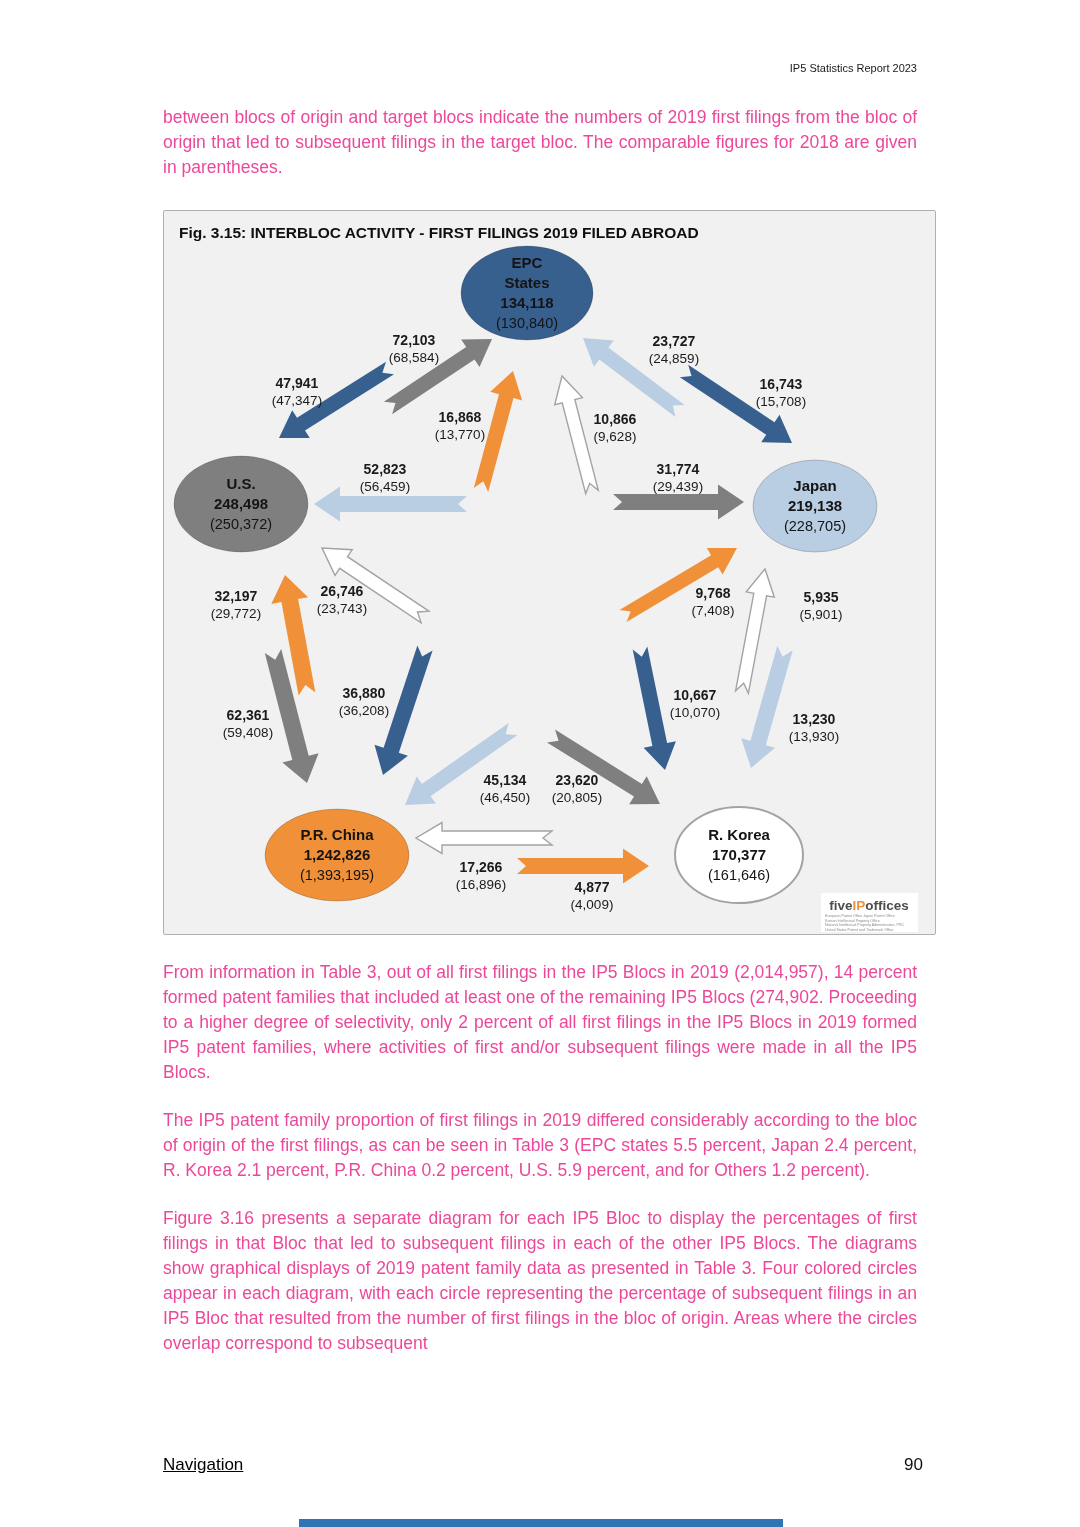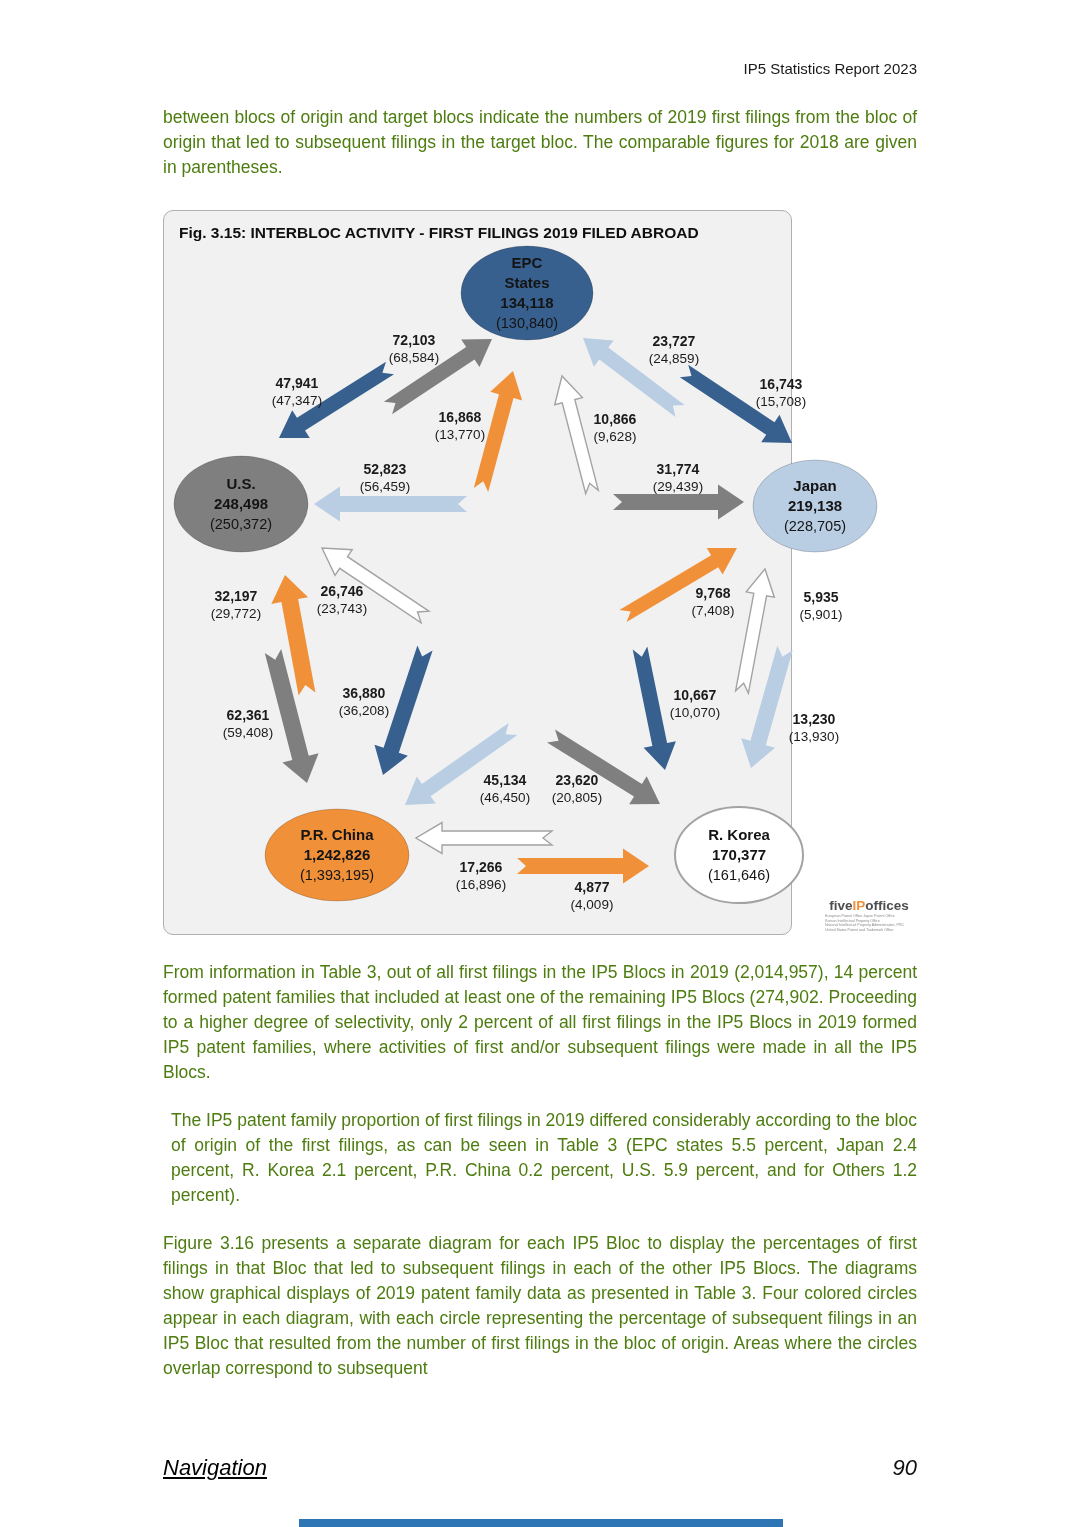--- a/index.html
+++ b/index.html
@@ -8,55 +8,54 @@
     width:1080px;height:1527px;
     background:#ffffff;
     font-family:"Liberation Sans",sans-serif;
     color:#111;
     overflow:hidden;
   }
   .content{padding:0 163px;}
   .header{
     padding-top:58px;
     text-align:right;
-    font-size:15px;
+    font-size:11px;
     line-height:21px;
     color:#1a1a1a;
   }
   p.body-text{
     margin:0;
     margin-top:26px;
     font-size:17.5px;
     line-height:25px;
     text-align:justify;
-    color:#4d7c0f;
+    color:#ec4899;
   }
   .fig{
     margin:30px 0 0 0;
     box-sizing:border-box;
-    width:629px;
+    width:773px;
     border:1px solid #b0b0b0;
-    border-radius:10px;
+    border-radius:2px;
     background:#f1f1f2;
   }
   .fig-title{
     font-size:15.5px;
     font-weight:bold;
     padding:13px 15px 0 15px;
     color:#0f0f0f;
   }
   .fig svg{display:block;width:754px;height:auto;font-family:"Liberation Sans",sans-serif;}
   .footer{
     position:absolute;
-    left:163px;right:163px;top:1455px;
+    left:163px;right:157px;top:1455px;
     display:flex;
     justify-content:space-between;
-    font-size:22px;
+    font-size:17px;
     color:#111;
-    font-style:italic;
   }
   .footer a{color:#000;text-decoration:underline;cursor:pointer;}
   .bottom-bar{
     position:absolute;
     left:299px;top:1519px;
     width:484px;height:8px;
   }
 </style>
 </head>
 <body>
@@ -248,21 +247,21 @@
             <text x="705" y="668" text-anchor="middle" font-size="13.5" font-weight="bold" fill="#4d4d4f"><tspan>five</tspan><tspan fill="#f0913a">IP</tspan><tspan>offices</tspan></text>
             <text x="661" y="675" font-size="3.6" fill="#8a8a8a">European Patent Office    Japan Patent Office</text>
             <text x="661" y="679.6" font-size="3.6" fill="#8a8a8a">Korean Intellectual Property Office</text>
             <text x="661" y="684.2" font-size="3.6" fill="#8a8a8a">National Intellectual Property Administration, PRC</text>
             <text x="661" y="688.8" font-size="3.6" fill="#8a8a8a">United States Patent and Trademark Office</text>
           </g>
         </svg>
     </figure>
 
     <p class="body-text" style="margin-top:25px;">From information in Table 3, out of all first filings in the IP5 Blocs in 2019 (2,014,957), 14 percent formed patent families that included at least one of the remaining IP5 Blocs (274,902. Proceeding to a higher degree of selectivity, only 2 percent of all first filings in the IP5 Blocs in 2019 formed IP5 patent families, where activities of first and/or subsequent filings were made in all the IP5 Blocs.</p>
-    <p class="body-text" style="margin-top:23px;margin-left:8px;">The IP5 patent family proportion of first filings in 2019 differed considerably according to the bloc of origin of the first filings, as can be seen in Table 3 (EPC states 5.5 percent, Japan 2.4 percent, R. Korea 2.1 percent, P.R. China 0.2 percent, U.S. 5.9 percent, and for Others 1.2 percent).</p>
+    <p class="body-text" style="margin-top:23px;">The IP5 patent family proportion of first filings in 2019 differed considerably according to the bloc of origin of the first filings, as can be seen in Table 3 (EPC states 5.5 percent, Japan 2.4 percent, R. Korea 2.1 percent, P.R. China 0.2 percent, U.S. 5.9 percent, and for Others 1.2 percent).</p>
     <p class="body-text" style="margin-top:23px;">Figure 3.16 presents a separate diagram for each IP5 Bloc to display the percentages of first filings in that Bloc that led to subsequent filings in each of the other IP5 Blocs. The diagrams show graphical displays of 2019 patent family data as presented in Table 3. Four colored circles appear in each diagram, with each circle representing the percentage of subsequent filings in an IP5 Bloc that resulted from the number of first filings in the bloc of origin. Areas where the circles overlap correspond to subsequent</p>
   </div>
 
   <div class="footer">
     <a>Navigation</a>
     <span>90</span>
   </div>
 
   <div class="bottom-bar" style="background: rgb(46, 117, 182);"></div>
 </div>

